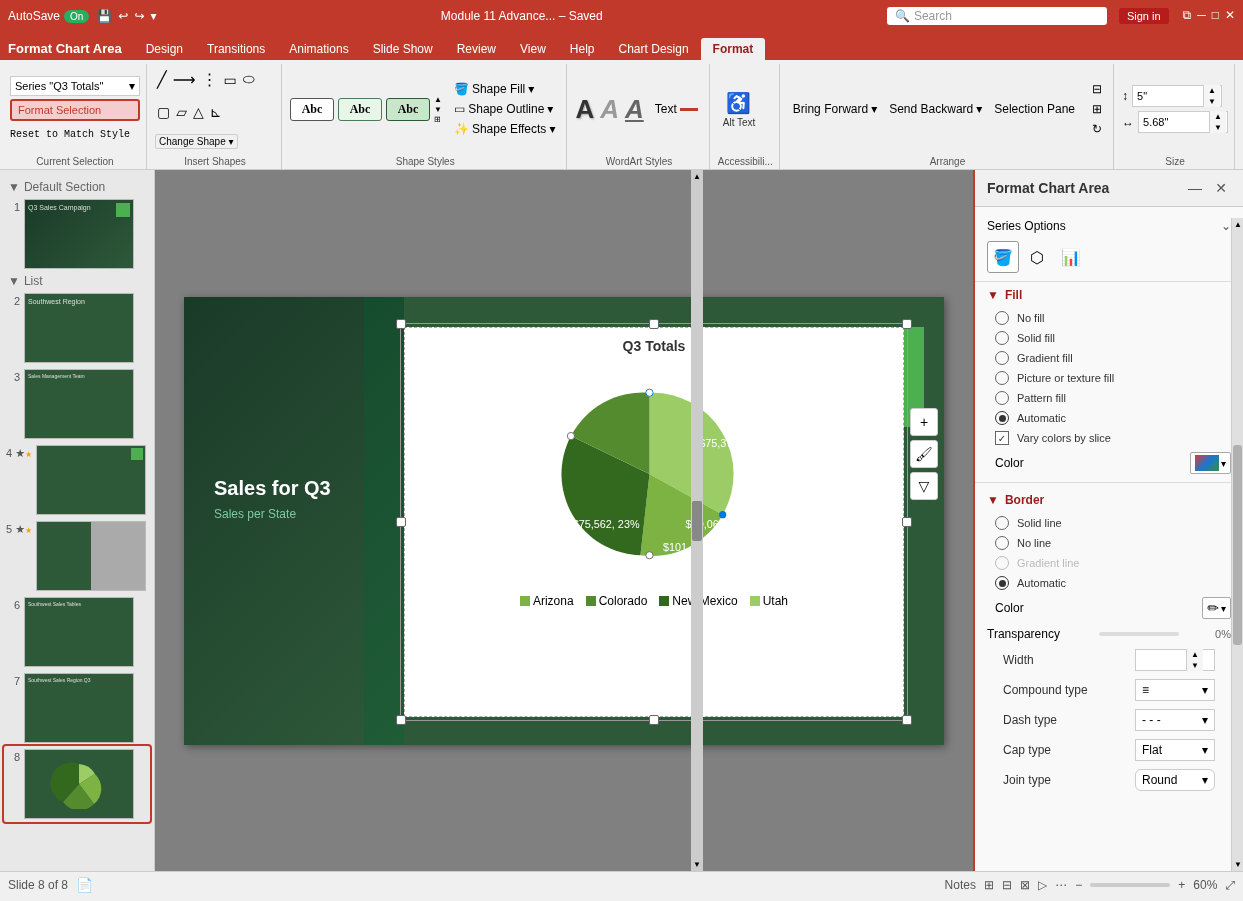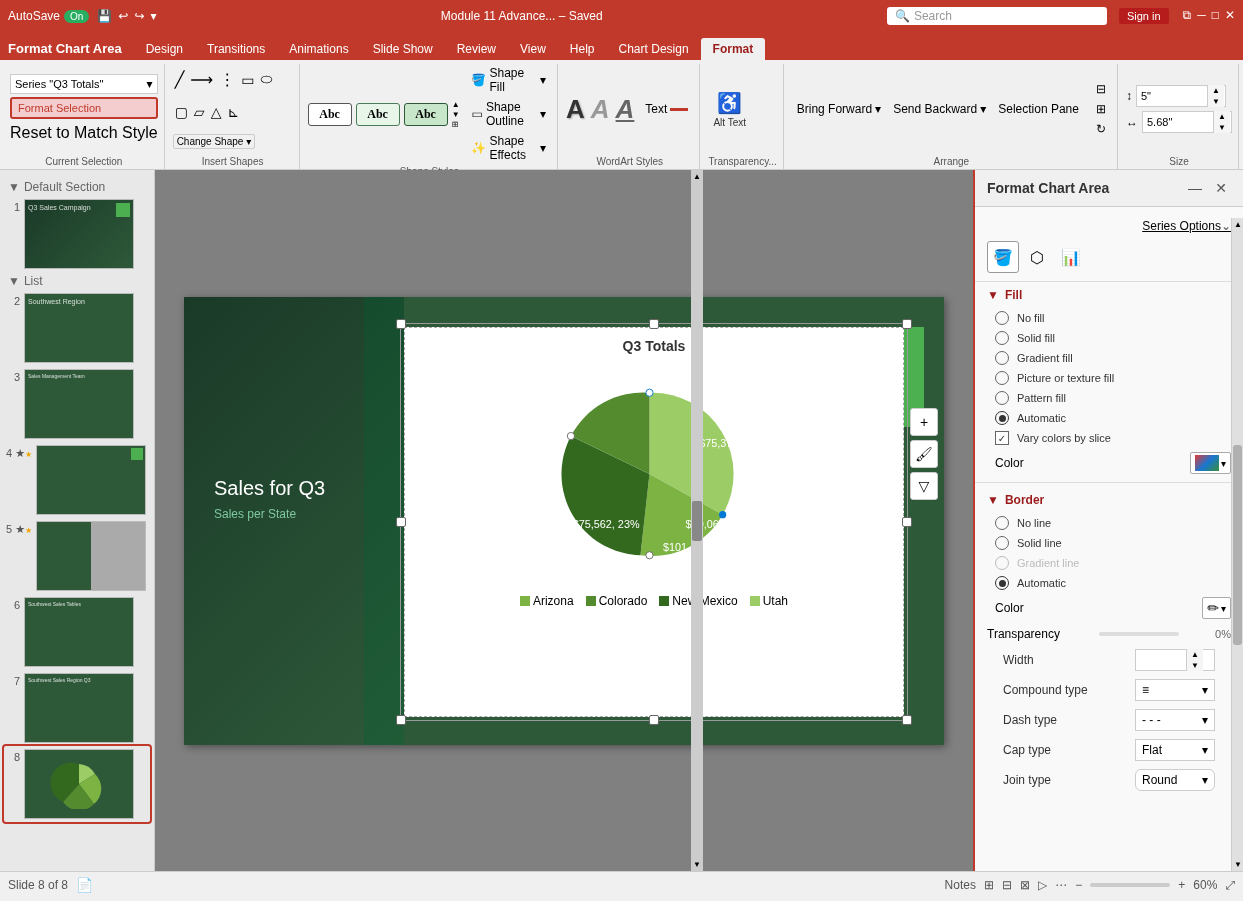--- a/index.html
+++ b/index.html
@@ -213,21 +213,21 @@
       width: 220px;
       height: 100%;
       background: linear-gradient(135deg, #1a3a28, #2e5939);
     }
     .slide-title-text {
       position: absolute;
       left: 30px;
       top: 180px;
       color: white;
       font-size: 20px;
-      font-weight: 400;
+      font-weight: 700;
     }
     .slide-subtitle-text {
       position: absolute;
       left: 30px;
       top: 210px;
       color: #7ec8a0;
       font-size: 12px;
     }
     .slide-green-block {
       position: absolute;
@@ -352,23 +352,22 @@
 
     #format-panel-content {
       overflow-y: auto;
       flex: 1;
       padding: 8px 0;
     }
 
     .series-options-header {
       display: flex;
       align-items: center;
-      justify-content: flex-end;
+      justify-content: space-between;
       padding: 4px 12px 8px;
-      text-decoration: underline;
     }
     .series-options-label { font-size: 12px; font-weight: 500; }
     .series-options-arrow { color: #555; }
 
     .tab-icons {
       display: flex;
       gap: 2px;
       padding: 0 12px 8px;
       border-bottom: 1px solid #ddd;
     }
@@ -601,21 +600,21 @@
     <div class="ribbon-group-content">
       <div style="display:flex;flex-direction:column;gap:3px;">
         <div style="display:flex;align-items:center;border:1px solid #ccc;background:white;padding:2px 4px;min-width:130px;cursor:pointer;">
           <span style="flex:1;font-size:11px;">Series "Q3 Totals"</span>
           <span>▾</span>
         </div>
         <div class="format-selection-btn">
           <span style="font-size:11px;color:#c0392b;font-weight:500;">Format Selection</span>
         </div>
         <div style="padding:2px 0;cursor:pointer;">
-          <span style="font-size:16px;">Reset to Match Style</span>
+          <span style="font-size:10px;font-family:Liberation Mono, monospace;">Reset to Match Style</span>
         </div>
       </div>
     </div>
     <div class="ribbon-group-label">Current Selection</div>
   </div>
 
   <div class="ribbon-group">
     <div class="ribbon-group-content" style="flex-wrap:wrap;max-width:120px;gap:2px;">
 
       <span style="font-size:16px;cursor:pointer;padding:1px 2px;">╱</span>
@@ -681,21 +680,21 @@
     <div class="ribbon-group-label">WordArt Styles</div>
   </div>
 
   <div class="ribbon-group">
     <div class="ribbon-group-content">
       <div class="ribbon-btn">
         <span style="font-size:20px;">♿</span>
         <span class="ribbon-btn-label">Alt Text</span>
       </div>
     </div>
-    <div class="ribbon-group-label">Transparency...</div>
+    <div class="ribbon-group-label">Accessibili...</div>
   </div>
 
   <div class="ribbon-group">
     <div class="ribbon-group-content">
       <div style="display:flex;flex-direction:row;gap:2px;">
         <div class="dropdown-btn">
           <span>Bring Forward</span>
           <span>▾</span>
         </div>
         <div class="dropdown-btn">
@@ -976,25 +975,25 @@
 
       <hr class="section-divider">
 
       <div class="section-header">
         <span>▼</span>
         <span>Border</span>
       </div>
 
       <div class="option-row">
         <div class="radio-circle"></div>
-        <span class="option-label">No line</span>
+        <span class="option-label">Solid line</span>
       </div>
       <div class="option-row">
         <div class="radio-circle"></div>
-        <span class="option-label">Solid line</span>
+        <span class="option-label">No line</span>
       </div>
       <div class="option-row">
         <div class="radio-circle" style="border-color:#bbb;"></div>
         <span class="option-label" style="color:#bbb;">Gradient line</span>
       </div>
       <div class="option-row">
         <div class="radio-circle checked"></div>
         <span class="option-label">Automatic</span>
       </div>
 

